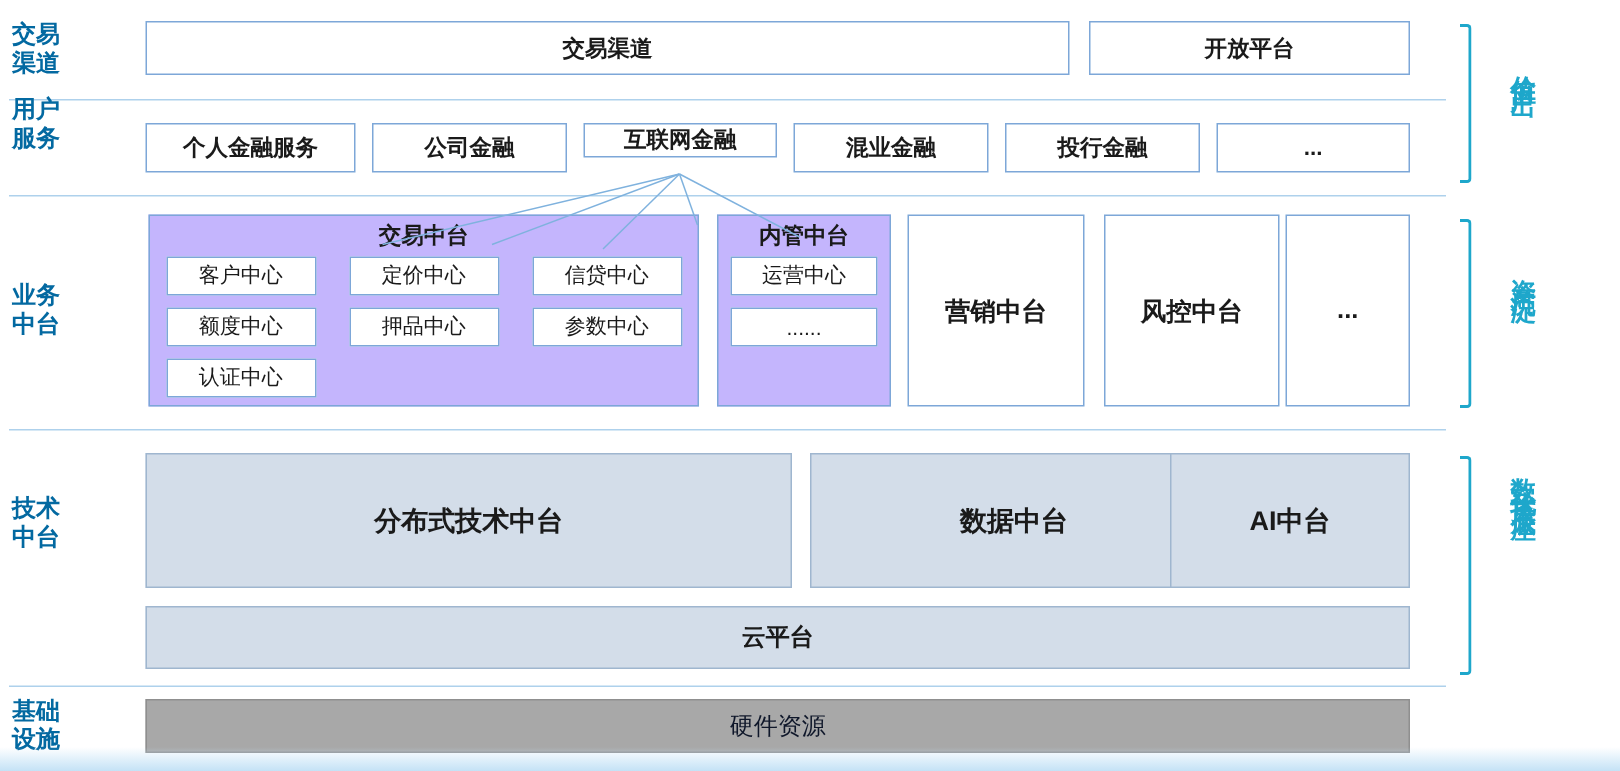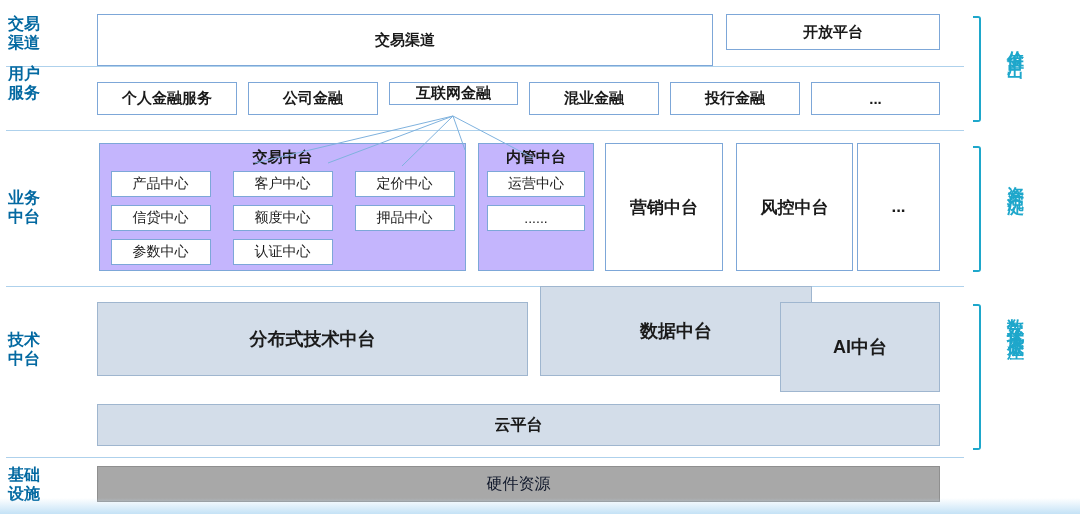--- a/index.html
+++ b/index.html
@@ -73,34 +73,33 @@
 渠道</div>
   <div class="side-label" style="top:64px">用户
 服务</div>
   <div class="side-label" style="top:188px">业务
 中台</div>
   <div class="side-label" style="top:330px">技术
 中台</div>
   <div class="side-label" style="top:465px">基础
 设施</div>
 
-  <div class="box" style="left:97px;top:14px;width:616px;height:52px">交易渠道</div>
+  <div class="box" style="left:97px;top:14px;width:616px;height:36px">交易渠道</div>
   <div class="box" style="left:726px;top:14px;width:214px;height:36px">开放平台</div>
 
   <div class="box" style="left:97px;top:82px;width:140px;height:33px">个人金融服务</div>
   <div class="box" style="left:248px;top:82px;width:130px;height:33px">公司金融</div>
   <div class="box" style="left:389px;top:82px;width:129px;height:23px">互联网金融</div>
   <div class="box" style="left:529px;top:82px;width:130px;height:33px">混业金融</div>
   <div class="box" style="left:670px;top:82px;width:130px;height:33px">投行金融</div>
   <div class="box" style="left:811px;top:82px;width:129px;height:33px">...</div>
 
   <div class="group" style="left:99px;top:143px;width:367px;height:128px">
     <div class="group-title">交易中台</div>
     <div class="grid grid-trade">
-      <div class="cell">产品中心</div>
       <div class="cell">客户中心</div>
       <div class="cell">定价中心</div>
       <div class="cell">信贷中心</div>
       <div class="cell">额度中心</div>
       <div class="cell">押品中心</div>
       <div class="cell">参数中心</div>
       <div class="cell">认证中心</div>
     </div>
   </div>
 
@@ -109,22 +108,22 @@
     <div class="grid grid-internal">
       <div class="cell">运营中心</div>
       <div class="cell">......</div>
     </div>
   </div>
 
   <div class="box big" style="left:605px;top:143px;width:118px;height:128px">营销中台</div>
   <div class="box big" style="left:736px;top:143px;width:117px;height:128px">风控中台</div>
   <div class="box big" style="left:857px;top:143px;width:83px;height:128px">...</div>
 
-  <div class="fill" style="left:97px;top:302px;width:431px;height:74px">分布式技术中台</div>
-  <div class="fill" style="left:540px;top:286px;width:272px;height:90px">数据中台</div>
+  <div class="fill" style="left:97px;top:302px;width:431px;height:90px">分布式技术中台</div>
+  <div class="fill" style="left:540px;top:302px;width:272px;height:90px">数据中台</div>
   <div class="fill" style="left:780px;top:302px;width:160px;height:90px">AI中台</div>
   <div class="fill fill-sm" style="left:97px;top:404px;width:843px;height:42px">云平台</div>
 
   <div class="gray" style="left:97px;top:466px;width:843px;height:36px">硬件资源</div>
 
   <svg class="connectors" width="1080" height="514">
     <line x1="453" y1="116" x2="255" y2="163" stroke="#7fb2de" stroke-width="1"></line>
     <line x1="453" y1="116" x2="328" y2="163" stroke="#7fb2de" stroke-width="1"></line>
     <line x1="453" y1="116" x2="402" y2="166" stroke="#7fb2de" stroke-width="1"></line>
     <line x1="453" y1="116" x2="465" y2="150" stroke="#7fb2de" stroke-width="1"></line>

